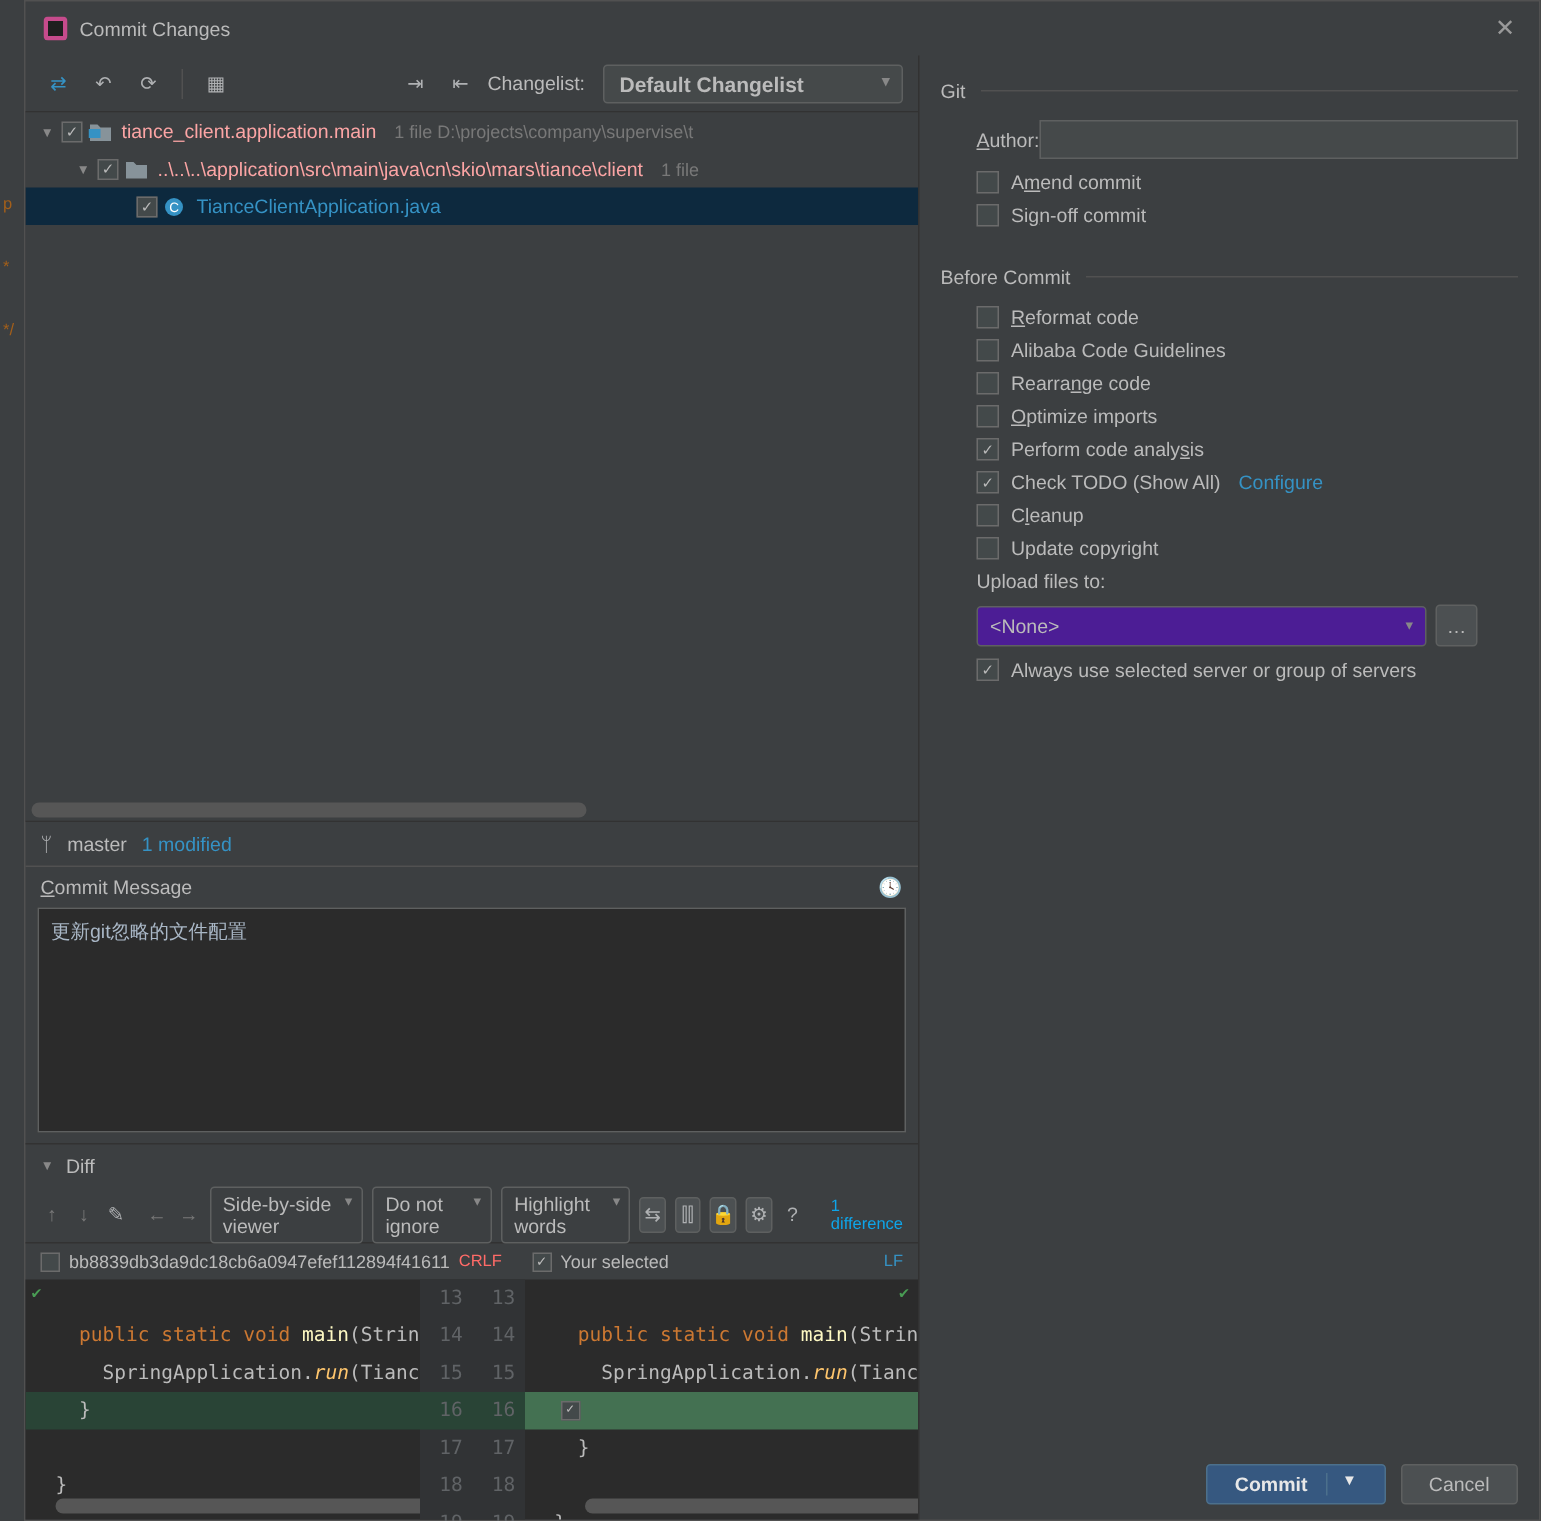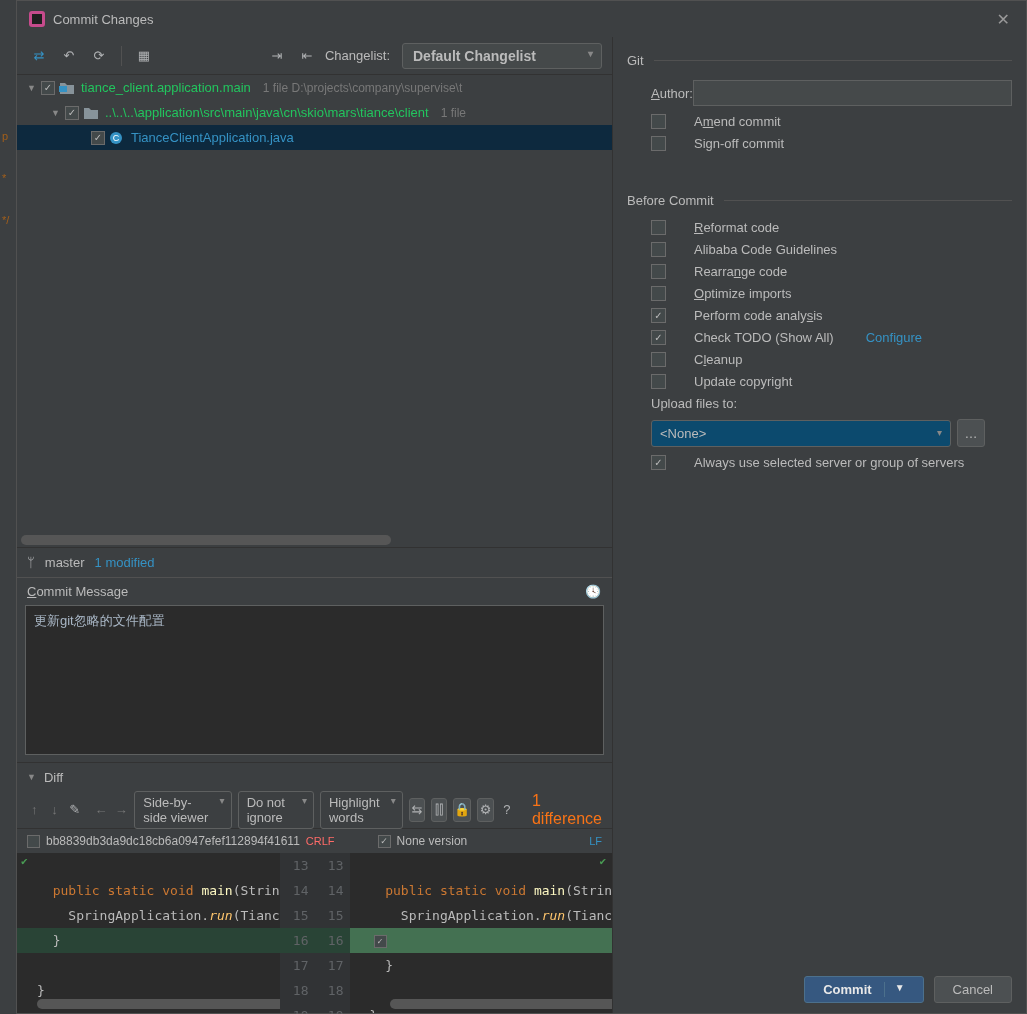--- a/index.html
+++ b/index.html
@@ -27,21 +27,21 @@
   .file-tree { flex: 1; background: #3c3f41; overflow: auto; min-height: 250px; position: relative; }
   .tree-row { display: flex; align-items: center; height: 25px; padding-left: 10px; gap: 4px; }
   .tree-row.indent1 { padding-left: 34px; }
   .tree-row.indent2 { padding-left: 74px; }
   .tree-row.selected { background: #0d293e; }
   .tree-row .arrow { width: 10px; color: #888; font-size: 9px; }
   .tree-row .chk { width: 14px; height: 14px; background: #43494a; border: 1px solid #6b6b6b; display: flex; align-items: center; justify-content: center; font-size: 10px; color: #bbbbbb; }
   .tree-row .chk.checked::before { content: "✓"; }
   .tree-row .folder-icon { width: 16px; height: 14px; }
   .tree-row .file-icon { width: 16px; height: 14px; }
-  .tree-row .name { color: #22c55e; margin-left: 2px; }
+  .tree-row .name { color: #fca5a5; margin-left: 2px; }
   .tree-row .name.blue { color: #3592c4; }
   .tree-row .meta { color: #787878; margin-left: 8px; font-size: 12px; }
   .tree-scroll { position: absolute; bottom: 2px; left: 4px; height: 10px; width: 370px; background: #565656; border-radius: 5px; }
   
   .branch-bar { display: flex; align-items: center; height: 30px; padding: 0 10px; gap: 10px; border-top: 1px solid #323232; }
   .branch-bar .branch-icon { color: #afb1b3; }
   .branch-bar .branch-name { color: #bbbbbb; }
   .branch-bar .modified { color: #3592c4; }
   
   .commit-msg-section { border-top: 1px solid #515151; }
@@ -55,24 +55,24 @@
   .diff-header { display: flex; align-items: center; height: 28px; padding: 0 10px; gap: 8px; }
   .diff-header .arrow { color: #888; font-size: 9px; }
   .diff-header .label { color: #bbbbbb; }
   
   .diff-toolbar { display: flex; align-items: center; height: 38px; padding: 0 10px; gap: 6px; border-bottom: 1px solid #323232; }
   .diff-toolbar .tbtn { width: 24px; height: 24px; display: flex; align-items: center; justify-content: center; color: #787878; border-radius: 3px; }
   .diff-toolbar .tbtn.active { color: #afb1b3; }
   .diff-toolbar .combo { background: #3c3f41; border: 1px solid #5e6060; border-radius: 3px; padding: 3px 20px 3px 8px; color: #bbbbbb; position: relative; font-size: 13px; }
   .diff-toolbar .combo::after { content: "▾"; position: absolute; right: 6px; top: 3px; color: #888; font-size: 10px; }
   .diff-toolbar .spacer { flex: 1; }
-  .diff-toolbar .diffcount { color: #f97316; font-size: 16px; margin-left: 6px; }
+  .diff-toolbar .diffcount { color: #0ea5e9; font-size: 11px; margin-left: 6px; }
   .diff-toolbar .iconbtn { background: #4c5052; border: 1px solid #5e6060; border-radius: 3px; width: 26px; height: 24px; display: flex; align-items: center; justify-content: center; color: #afb1b3; }
   
-  .diff-split-header { display: flex; height: 24px; font-size: 12px; gap: 23px; }
+  .diff-split-header { display: flex; height: 24px; font-size: 12px; }
   .diff-split-header .side { flex: 1; display: flex; align-items: center; padding: 0 10px; gap: 6px; }
   .diff-split-header .chk { width: 13px; height: 13px; background: #43494a; border: 1px solid #6b6b6b; display: flex; align-items: center; justify-content: center; font-size: 9px; }
   .diff-split-header .chk.checked::before { content: "✓"; color: #bbbbbb; }
   .diff-split-header .hash { color: #bbbbbb; flex: 1; overflow: hidden; white-space: nowrap; }
   .diff-split-header .crlf { color: #ff6b68; font-size: 11px; text-align: right; }
   .diff-split-header .lf { color: #3592c4; font-size: 11px; }
   
   .diff-code { display: flex; height: 160px; background: #2b2b2b; font-family: "Consolas", monospace; font-size: 13px; }
   .diff-code .pane { flex: 1; overflow: hidden; position: relative; }
   .diff-code .gutters { width: 70px; background: #313335; display: flex; flex-direction: column; }
@@ -90,27 +90,27 @@
   .fnit { color: #ffc66d; font-style: italic; }
   
   .hscroll { position: absolute; bottom: 4px; left: 20px; height: 10px; width: 250px; background: #565656; border-radius: 5px; }
   
   .right-pane .section-label { color: #bbbbbb; display: flex; align-items: center; margin: 4px 0 12px; }
   .right-pane .section-label::after { content: ""; flex: 1; height: 1px; background: #515151; margin-left: 10px; }
   .right-pane .field-row { display: flex; align-items: center; margin: 8px 0; gap: 0; padding-left: 24px; }
   .right-pane .field-row label { color: #bbbbbb; }
   .right-pane .field-row label u { text-decoration: underline; }
   .right-pane .field-row input.text { flex: 1; background: #45494a; border: 1px solid #5e6060; height: 26px; padding: 0 6px; color: #bbbbbb; }
-  .right-pane .chk-row { display: flex; align-items: center; margin: 7px 0 7px 24px; gap: 28px; }
+  .right-pane .chk-row { display: flex; align-items: center; margin: 7px 0 7px 24px; gap: 8px; }
   .right-pane .chk-row .chk { width: 15px; height: 15px; background: #43494a; border: 1px solid #6b6b6b; display: flex; align-items: center; justify-content: center; font-size: 10px; flex-shrink: 0; }
   .right-pane .chk-row .chk.checked::before { content: "✓"; color: #bbbbbb; }
   .right-pane .chk-row label { color: #bbbbbb; }
   .right-pane .chk-row label u { text-decoration: underline; }
   .right-pane .chk-row a { color: #3592c4; text-decoration: none; margin-left: 4px; }
-  .right-pane .combo { background: #0c4a6e; border: 1px solid #5e6060; border-radius: 3px; padding: 5px 24px 5px 8px; color: #bbbbbb; position: relative; min-width: 300px; }
+  .right-pane .combo { background: #4c1d95; border: 1px solid #5e6060; border-radius: 3px; padding: 5px 24px 5px 8px; color: #bbbbbb; position: relative; min-width: 300px; }
   .right-pane .combo::after { content: "▾"; position: absolute; right: 8px; top: 6px; color: #888; font-size: 10px; }
   .right-pane .dotbtn { width: 28px; height: 28px; background: #4c5052; border: 1px solid #5e6060; border-radius: 3px; display: flex; align-items: center; justify-content: center; color: #bbbbbb; margin-left: 6px; }
   .right-pane .upload-row { display: flex; align-items: center; margin: 8px 0 8px 24px; }
   
   .footer { position: absolute; bottom: 10px; right: 14px; display: flex; gap: 10px; align-items: center; }
   .footer .btn { background: #4c5052; border: 1px solid #5e6060; border-radius: 3px; padding: 5px 18px; color: #bbbbbb; }
   .footer .btn.primary { background: #365880; border-color: #4c708c; color: #e8e8e8; font-weight: bold; display: flex; }
   .footer .btn.primary .arrow { border-left: 1px solid #4c708c; margin-left: 12px; padding-left: 10px; font-size: 10px; }
   
   .left-bg { position: fixed; left: 0; top: 0; width: 17px; height: 100%; background: #3c3f41; color: #a35f1a; font-size: 11px; padding-top: 100px; }
@@ -219,21 +219,21 @@
           <span class="diffcount">1 difference</span>
         </div>
         <div class="diff-split-header">
           <div class="side">
             <span class="chk"></span>
             <span class="hash">bb8839db3da9dc18cb6a0947efef112894f41611</span>
             <span class="crlf">CRLF</span>
           </div>
           <div class="side">
             <span class="chk checked"></span>
-            <span class="hash">None version</span>
+            <span class="hash">Your selected</span>
             <span class="lf">LF</span>
           </div>
         </div>
         <div class="diff-code">
           <div class="pane">
             <span class="checkmark">✔</span>
             <div class="code-lines">
               <div class="line">&nbsp;</div>
               <div class="line">  <span class="kw">public static void</span> <span class="fn">main</span>(String[] args) {</div>
               <div class="line">    SpringApplication.<span class="fnit">run</span>(TianceClientApplic</div>
@@ -298,21 +298,21 @@
       </div>
       <div class="chk-row">
         <span class="chk"></span>
         <label>A<u>m</u>end commit</label>
       </div>
       <div class="chk-row">
         <span class="chk"></span>
         <label>Si<u>g</u>n-off commit</label>
       </div>
 
-      <div class="section-label" style="margin-top:42px">Before Commit</div>
+      <div class="section-label" style="margin-top:26px">Before Commit</div>
       <div class="chk-row">
           <span class="chk"></span>
           <label><u>R</u>eformat code</label>
         </div>
       <div class="chk-row">
           <span class="chk"></span>
           <label>Alibaba Code Guidelines</label>
         </div>
       <div class="chk-row">
           <span class="chk"></span>

